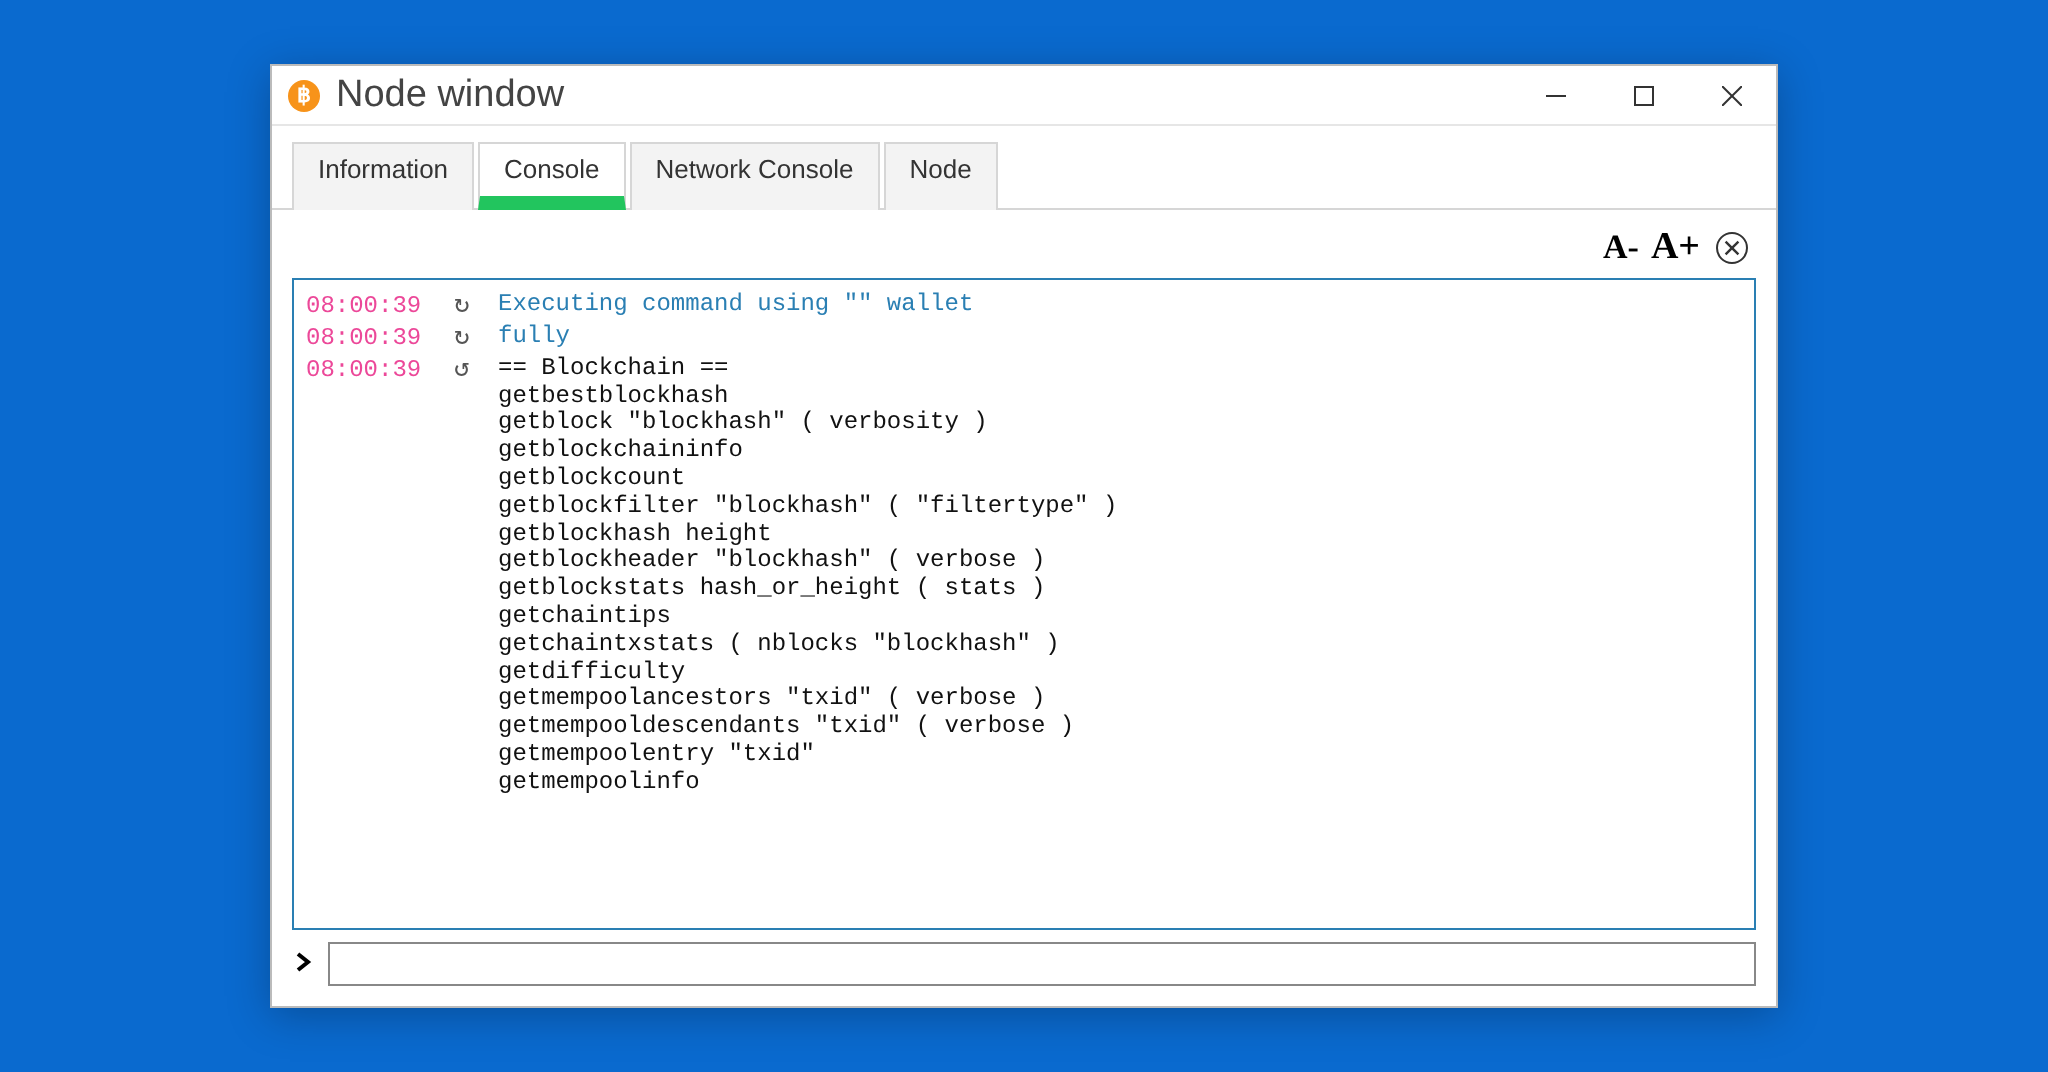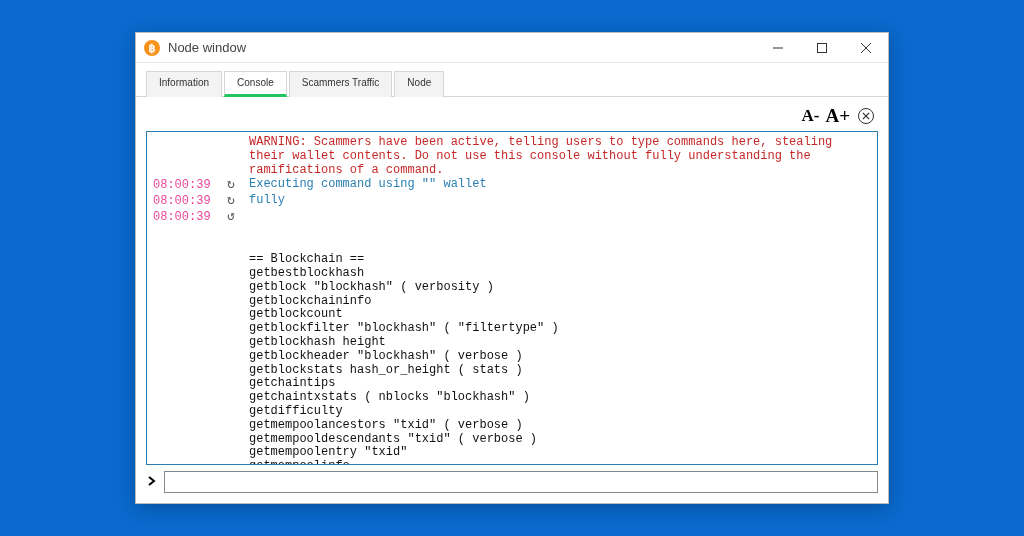--- a/index.html
+++ b/index.html
@@ -34,49 +34,49 @@
     width: 16px; height: 16px;
     border-radius: 50%;
     background: #f7931a;
     color: #fff;
     font-size: 11px;
     line-height: 16px;
     text-align: center;
     font-weight: bold;
     margin-right: 8px;
   }
-  .titlebar .title { color: #444; font-size: 13px; }
+  .titlebar .title { color: #444; font-size: 19px; }
   .titlebar .winbtns { margin-left: auto; display: flex; }
   .winbtn {
     width: 44px; height: 30px;
     display: flex; align-items: center; justify-content: center;
     cursor: pointer;
   }
   .winbtn svg { width: 10px; height: 10px; stroke: #333; stroke-width: 1; fill: none; }
   .tabs {
     display: flex;
     padding: 7px 10px 0 10px;
     border-bottom: 1px solid #d6d6d6;
     gap: 0;
   }
   .tab {
     padding: 5px 12px 6px 12px;
-    font-size: 10px;
+    font-size: 13px;
     color: #333;
     background: #f3f3f3;
     border: 1px solid #d6d6d6;
     border-bottom: none;
     margin-right: 2px;
     position: relative;
     top: 1px;
     cursor: pointer;
   }
   .tab.active {
     background: #fff;
-    border-bottom: 3px solid #22c55e;
+    border-bottom: 7px solid #22c55e;
     font-weight: 500;
   }
   .content {
     flex: 1;
     padding: 6px 10px 10px 10px;
     display: flex;
     flex-direction: column;
     min-height: 0;
   }
   .fontrow {
@@ -110,21 +110,21 @@
     font-size: 12px;
     line-height: 1.15;
     padding: 4px 6px;
   }
   .row { display: flex; align-items: flex-start; margin-bottom: 1px; }
   .ts  { width: 74px; color: #ec4899; flex-shrink: 0; padding-top: 1px; }
   .ic  { width: 22px; color: #555; flex-shrink: 0; text-align: left; font-size: 13px; }
   .msg { flex: 1; white-space: pre-wrap; word-wrap: break-word; }
   .msg.warn { color: #c62828; }
   .msg.info { color: #2a7fb3; }
-  .msg.text { color: #111; margin-top: 43px; }
+  .msg.text { color: #111; }
   .inputrow {
     display: flex; align-items: center;
     margin-top: 6px; gap: 6px;
   }
   .prompt svg { width: 12px; height: 12px; stroke:#000; stroke-width:2; fill:none; }
   .cmdinput {
     flex: 1;
     border: 1px solid #888;
     height: 22px;
     padding: 0 4px;
@@ -159,42 +159,41 @@
             <line x1="0" y1="0" x2="10" y2="10"></line>
             <line x1="10" y1="0" x2="0" y2="10"></line>
           </svg>
       </div>
     </div>
   </div>
 
   <div class="tabs">
     <div class="tab">Information</div>
     <div class="tab active">Console</div>
-    <div class="tab">Scammers Traffic</div>
+    <div class="tab">Network Console</div>
     <div class="tab">Node</div>
   </div>
 
   <div class="content">
     <div class="fontrow">
       <span class="fontbtn minus">A-</span>
       <span class="fontbtn plus">A+</span>
       <span class="clearbtn">
         <svg viewBox="0 0 10 10">
             <line x1="1" y1="1" x2="9" y2="9"></line>
             <line x1="9" y1="1" x2="1" y2="9"></line>
           </svg>
       </span>
     </div>
 
     <div class="console-frame">
       <div class="console-scroll" id="console-body">
         <div class="row">
           <div class="ts"></div>
           <div class="ic"></div>
-          <div class="msg warn">WARNING: Scammers have been active, telling users to type commands here, stealing their wallet contents. Do not use this console without fully understanding the ramifications of a command.</div>
         </div>
 
       <div class="row">
             <div class="ts">08:00:39</div>
             <div class="ic">↻</div>
             <div class="msg info">Executing command using "" wallet</div>
           </div>
           <div class="row">
             <div class="ts">08:00:39</div>
             <div class="ic">↻</div>

